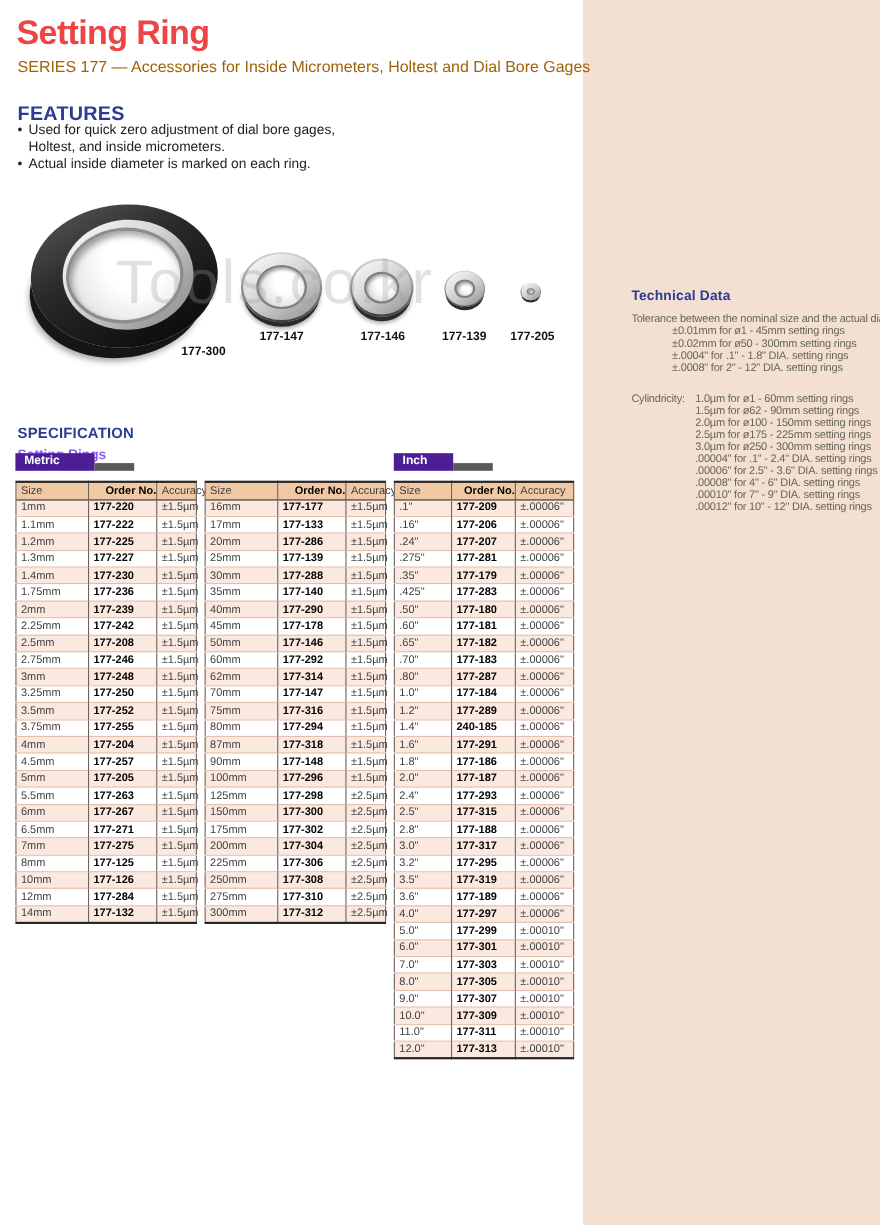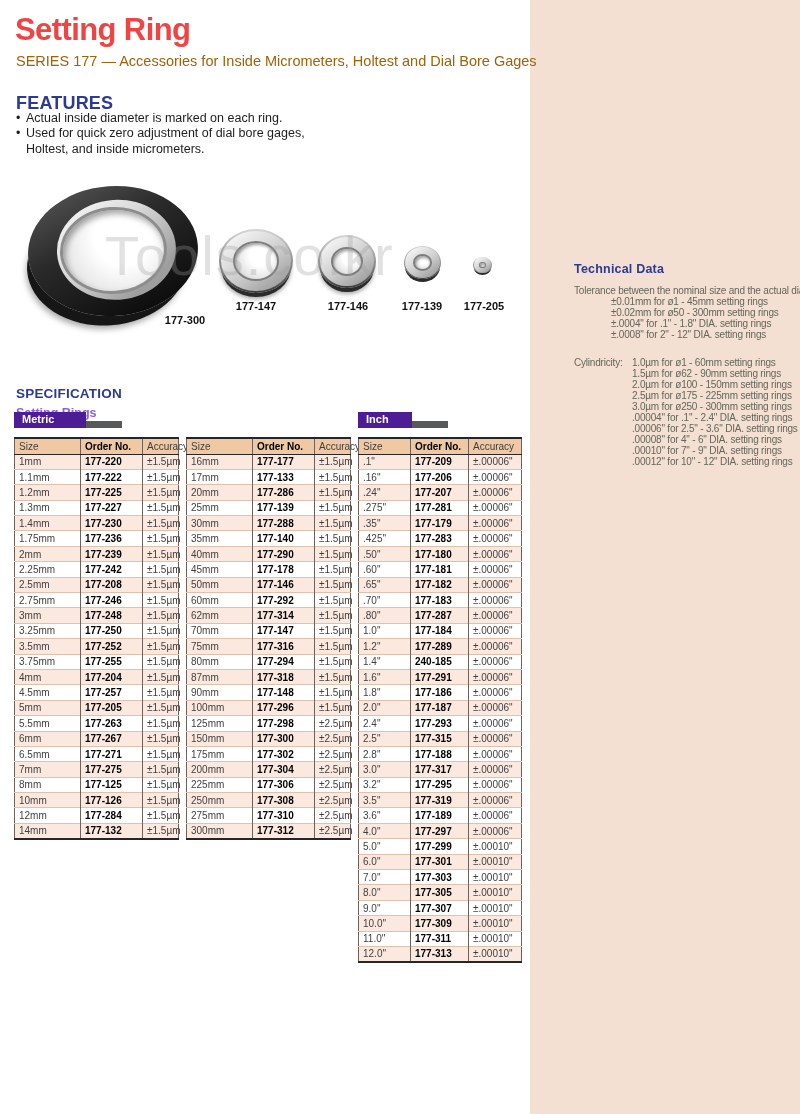--- a/index.html
+++ b/index.html
@@ -51,21 +51,21 @@
     font-weight:bold; padding:1px 0 0 8px; }
   .tab::after { content:""; position:absolute; left:100%; top:9px; width:36px; height:7px; background:#58595b; }
   .tab-metric { left:14px; width:72px; }
   .tab-inch { left:358px; width:54px; }
 
   table.spec { position:absolute; top:437px; border-collapse:collapse; table-layout:fixed;
     border:1px solid #6e625b; border-top:2px solid #262626; border-bottom:2px solid #262626;
     font-size:10px; color:#3f3f3f; }
   table.spec th { height:16px; background:#f0c9a4; font-weight:normal; text-align:left; padding:0 0 0 4px;
     border-bottom:1px solid #262626; color:#3f3f3f; }
-  table.spec th.c1 { font-weight:bold; color:#000; }
+  table.spec th.c1 { font-weight:bold; color:#000;text-align:right; }
   table.spec td { height:15.4px; padding:0 0 0 4px; }
   table.spec tbody td { border-top:1px solid #e3bfae; }
   table.spec .c1 { border-left:1px solid #6e625b; border-right:1px solid #6e625b; }
   table.spec tbody td.c1 { font-weight:bold; color:#000; }
   table.spec tbody tr:nth-child(odd) { background:#fbe9e0; }
   table.spec tbody tr:nth-child(even) { background:#fff; }
   .t-metric1 { left:14px; width:164px; }
   .t-metric2 { left:186px; width:164px; }
   .t-inch { left:358px; width:163px; }
   .t-metric1 .c0, .t-metric2 .c0 { width:66px; }
@@ -87,22 +87,22 @@
 <body>
 
 <div class="page">
   <div class="sidebar-bg"></div>
 
   <div class="title">Setting Ring</div>
   <div class="subtitle">SERIES 177 — Accessories for Inside Micrometers, Holtest and Dial Bore Gages</div>
 
   <div class="sec-heading features-heading">FEATURES</div>
   <div class="bullets">
+      <div class="bullet">Used for quick zero adjustment of dial bore gages, Holtest, and inside micrometers.</div>
       <div class="bullet">Actual inside diameter is marked on each ring.</div>
-      <div class="bullet">Used for quick zero adjustment of dial bore gages, Holtest, and inside micrometers.</div>
     </div>
 
   <div class="figure">
     <div class="ring-big">
       <div class="silver"></div>
       <div class="hole"></div>
     </div>
     <div class="ring" style="left:219px;top:56px;width:74px;height:64px;">
       <div class="face"></div>
       <div class="hole" style="left:19%;top:19%;width:62%;height:62%;"></div>

